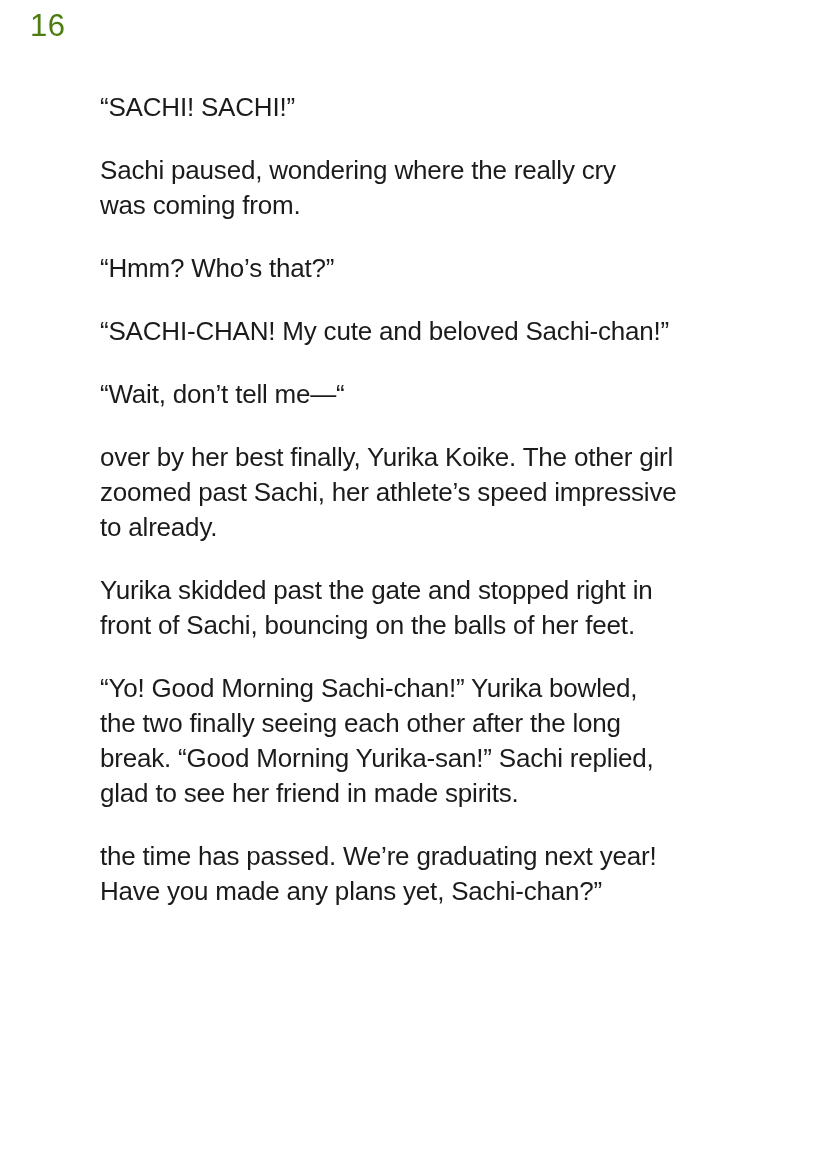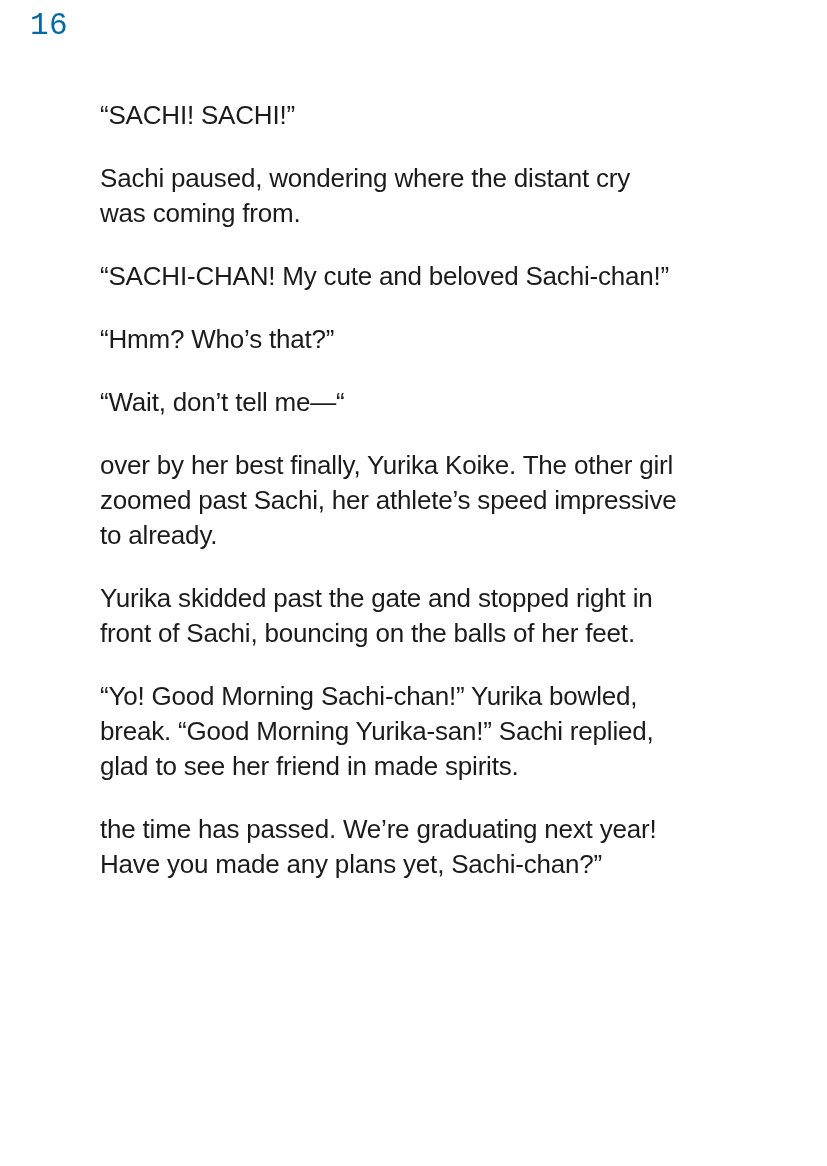--- a/index.html
+++ b/index.html
@@ -12,76 +12,77 @@
     height: 1166px;
     position: relative;
     overflow: hidden;
     font-family: "Liberation Sans", sans-serif;
     color: #1b1b1b;
   }
   .page-number {
     position: absolute;
     top: 8px;
     left: 30px;
-    font-family: Liberation Mono, monospace;
+    font-family: Liberation Sans, sans-serif;
     font-size: 31px;
-    color: #0369a1;
+    color: #4d7c0f;
     letter-spacing: 0.5px;
   }
   .text-content {
     position: absolute;
     top: 90px;
     left: 100px;
     width: 660px;
   }
   .paragraph {
-    margin: 8px 0 28px 0;
+    margin: 0 0 28px 0;
     font-size: 26px;
     line-height: 35px;
     letter-spacing: -0.2px;
     color: #1b1b1b;
   }
   .line {
     display: block;
     white-space: pre;
   }
 </style>
 </head>
 <body>
 
 <div class="page-number">16</div>
 
 <div class="text-content" id="paragraphs">
     <p class="paragraph">
       <span class="line">“SACHI! SACHI!”</span>
     </p>
     <p class="paragraph">
-      <span class="line">Sachi paused, wondering where the distant cry</span>
+      <span class="line">Sachi paused, wondering where the really cry</span>
       <span class="line">was coming from.</span>
     </p>
     <p class="paragraph">
-      <span class="line">“SACHI-CHAN! My cute and beloved Sachi-chan!”</span>
+      <span class="line">“Hmm? Who’s that?”</span>
     </p>
     <p class="paragraph">
-      <span class="line">“Hmm? Who’s that?”</span>
+      <span class="line">“SACHI-CHAN! My cute and beloved Sachi-chan!”</span>
     </p>
     <p class="paragraph">
       <span class="line">“Wait, don’t tell me—“</span>
     </p>
     <p class="paragraph">
       <span class="line">over by her best finally, Yurika Koike. The other girl</span>
       <span class="line">zoomed past Sachi, her athlete’s speed impressive</span>
       <span class="line">to already.</span>
     </p>
     <p class="paragraph">
       <span class="line">Yurika skidded past the gate and stopped right in</span>
       <span class="line">front of Sachi, bouncing on the balls of her feet.</span>
     </p>
     <p class="paragraph">
       <span class="line">“Yo! Good Morning Sachi-chan!” Yurika bowled,</span>
+      <span class="line">the two finally seeing each other after the long</span>
       <span class="line">break. “Good Morning Yurika-san!” Sachi replied,</span>
       <span class="line">glad to see her friend in made spirits.</span>
     </p>
     <p class="paragraph">
       <span class="line">the time has passed. We’re graduating next year!</span>
       <span class="line">Have you made any plans yet, Sachi-chan?”</span>
     </p>
   </div>
 
 </body></html>

